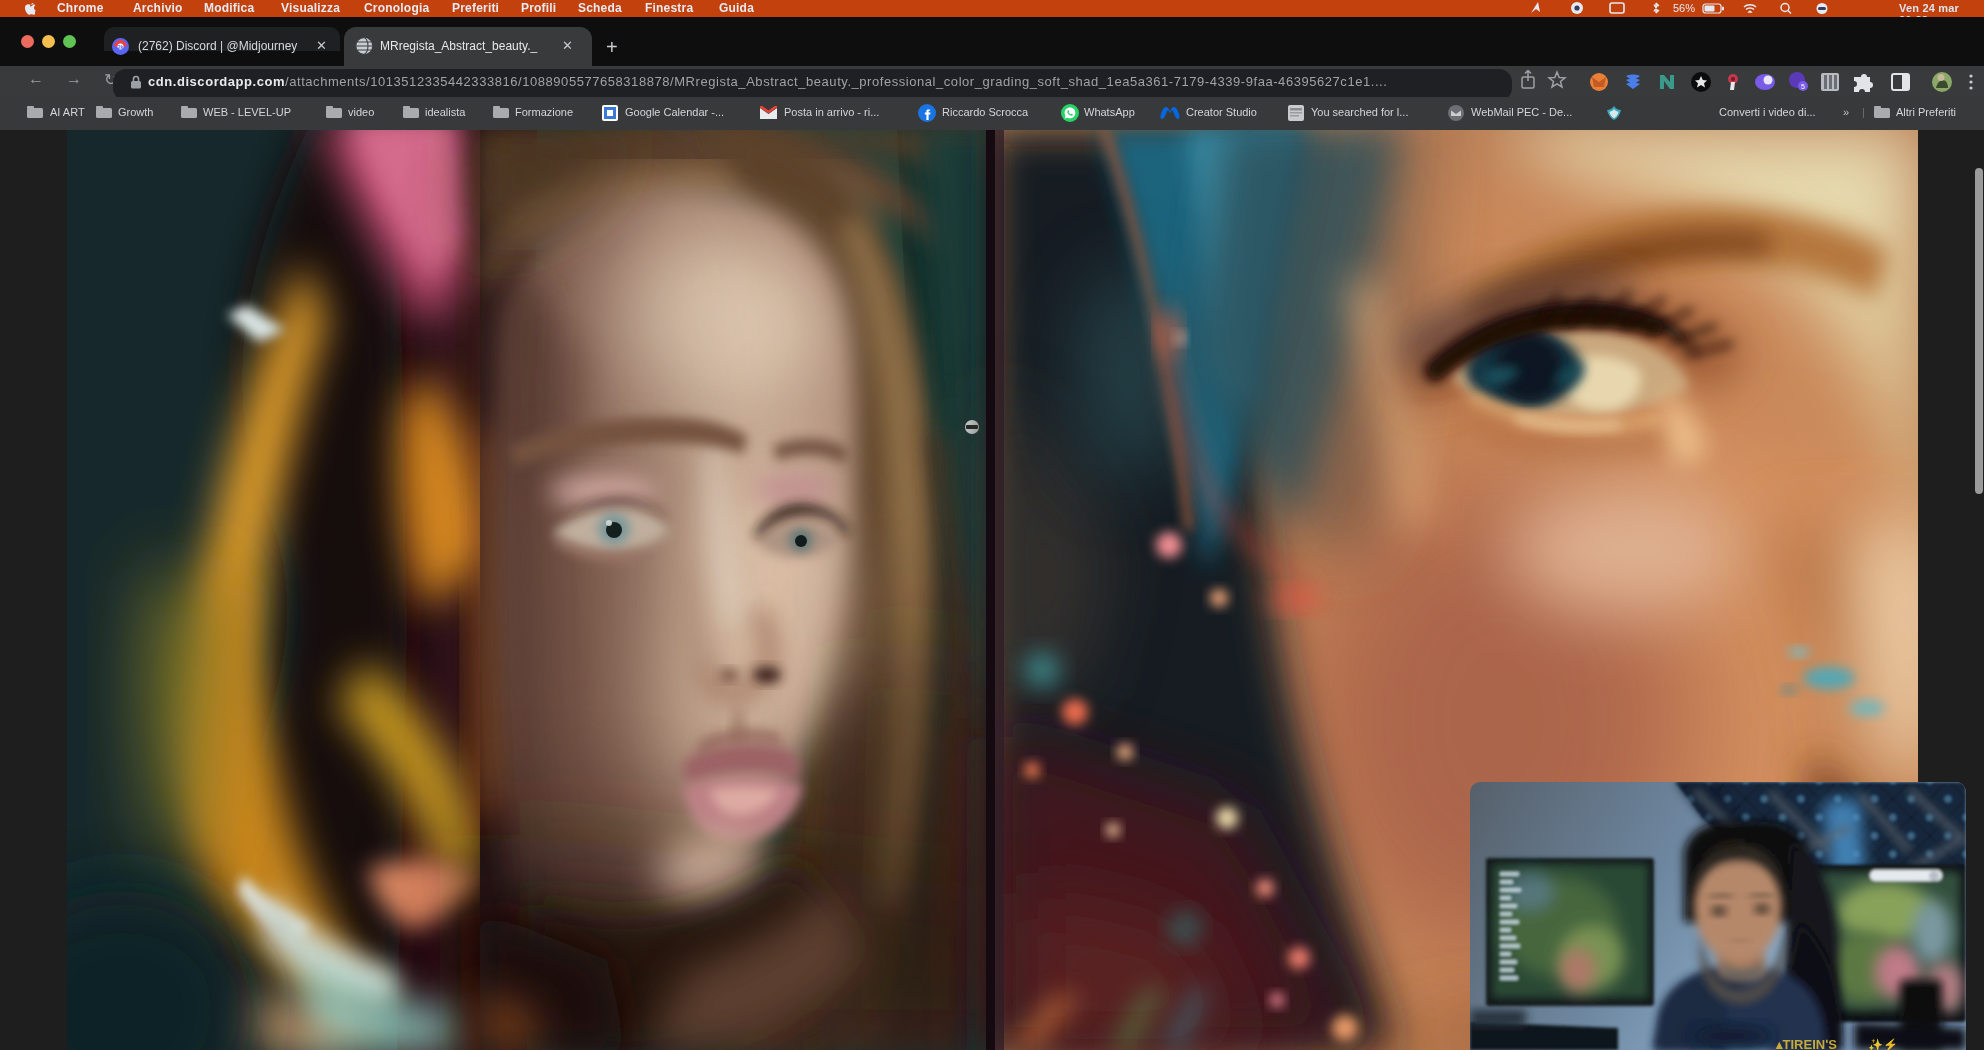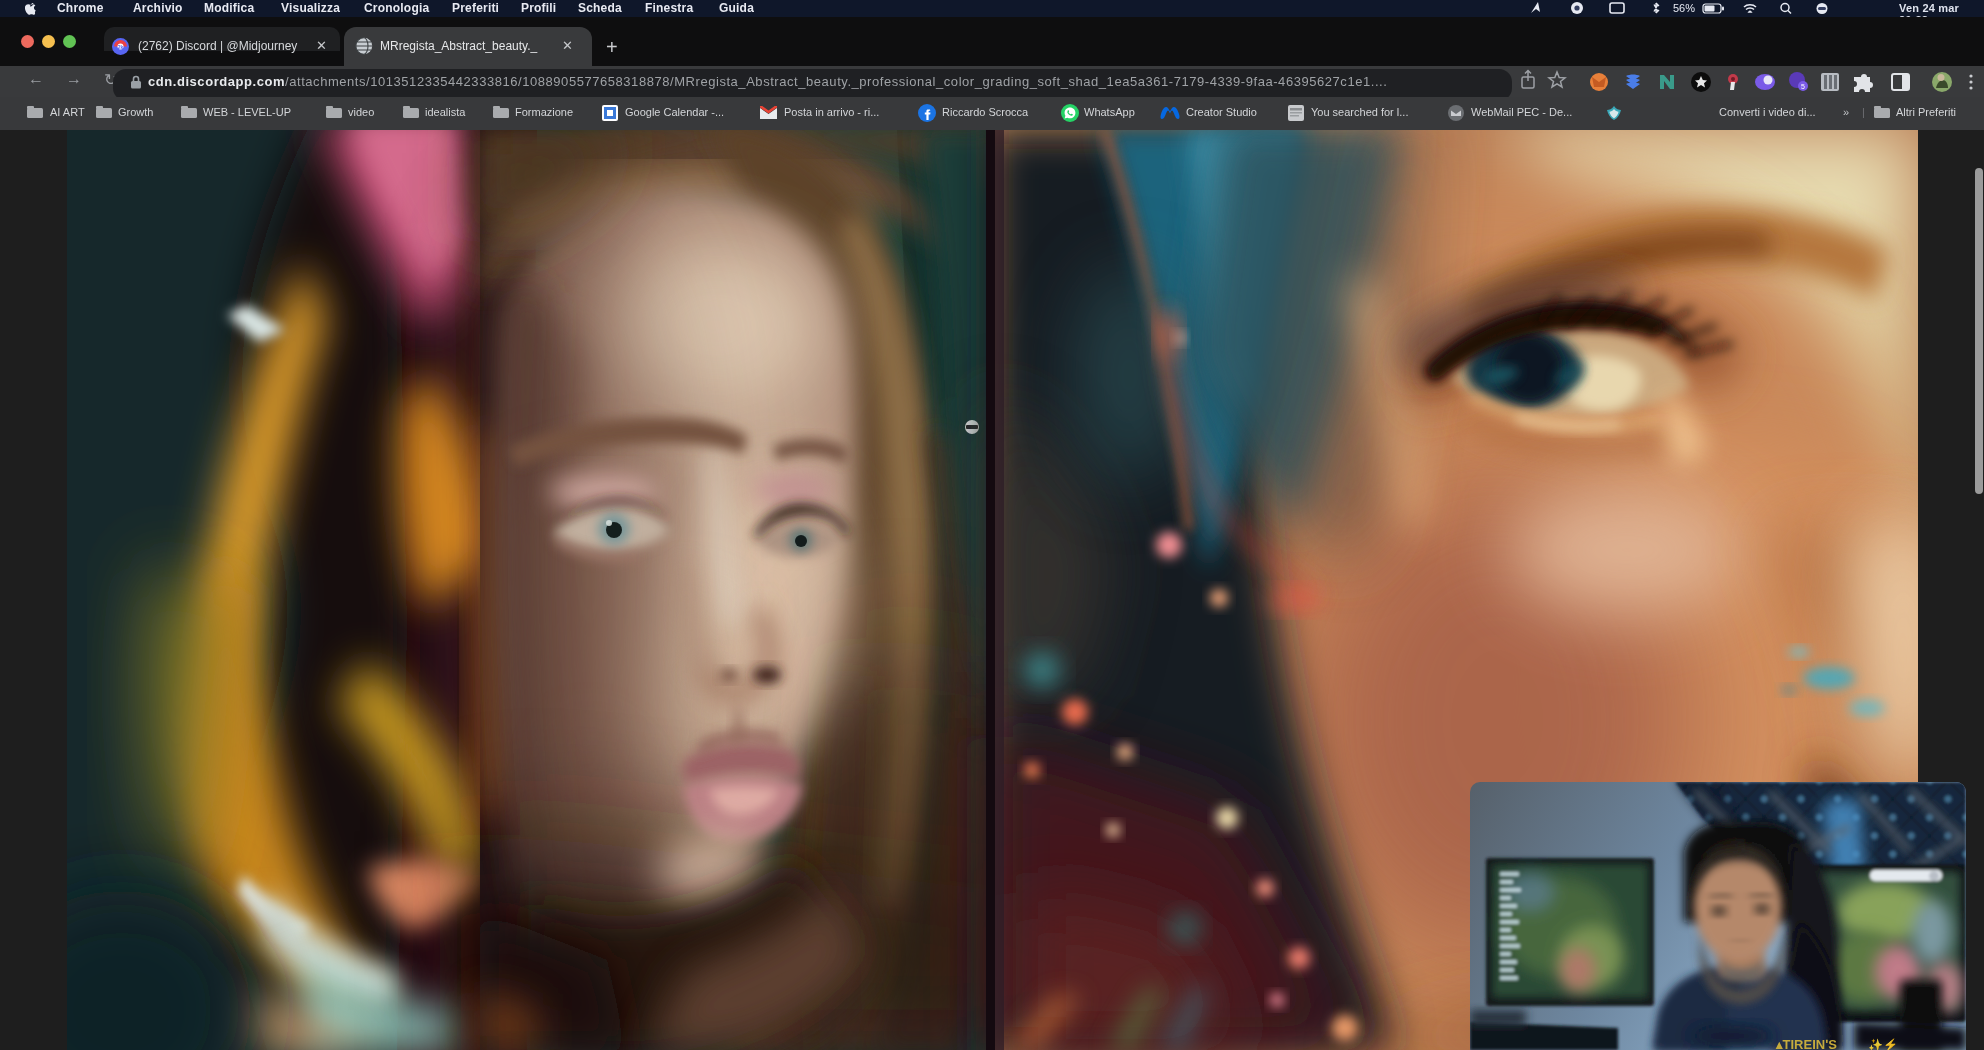--- a/index.html
+++ b/index.html
@@ -1,21 +1,21 @@
 <!DOCTYPE html>
 <html><head>
 <meta charset="utf-8">
 <style>
   * { margin:0; padding:0; box-sizing:border-box; }
   html,body { width:1984px; height:1050px; overflow:hidden; background:#000; font-family:"Liberation Sans", sans-serif; }
   .abs { position:absolute; }
   #stage { position:relative; width:1984px; height:1050px; }
 
   
-  #menubar { left:0; top:0; width:1984px; height:17px; background:#0f172a; color:#e8eaf2; font-size:12px; }
+  #menubar { left:0; top:0; width:1984px; height:17px; background:#c2410c; color:#e8eaf2; font-size:12px; }
   #menubar .item { position:absolute; top:1px; font-weight:700; letter-spacing:.2px; }
   #menubar .ric { color:#dfe3ee; }
 
   
   #tabstrip { left:0; top:17px; width:1984px; height:49px; background:#0e0e0f; }
   .tl { position:absolute; top:35px; width:13px; height:13px; border-radius:50%; }
   #tab1 { position:absolute; left:104px; top:27px; width:236px; height:24px; background:#1f2022; border-radius:10px 10px 0 0; color:#d7d9dc; }
   #tab2 { position:absolute; left:344px; top:27px; width:248px; height:39px; background:#393a3c; border-radius:12px 12px 0 0; color:#e6e7e9; }
   .tabtxt { position:absolute; top:12px; font-size:12px; white-space:nowrap; overflow:hidden; }
   .tabx { position:absolute; top:11px; font-size:13px; color:#c7c9cc; }

